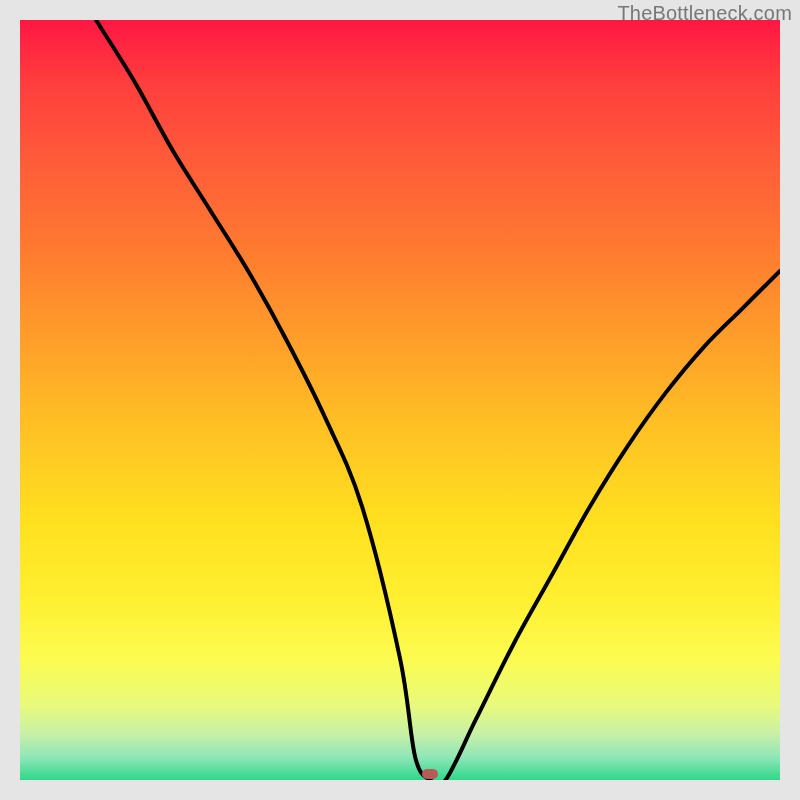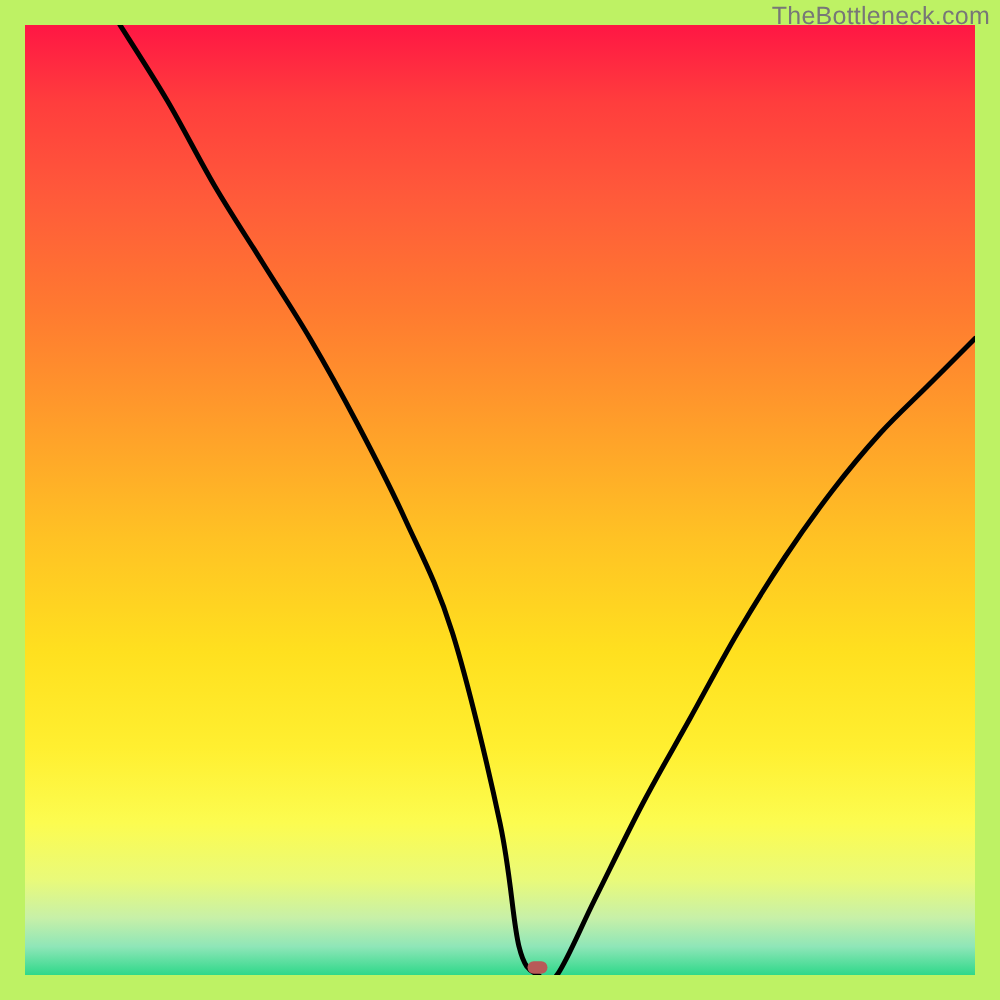--- a/index.html
+++ b/index.html
@@ -7,21 +7,21 @@
     padding: 0;
     width: 800px;
     height: 800px;
     background: #000;
     overflow: hidden;
   }
   .frame {
     position: relative;
     width: 800px;
     height: 800px;
-    background: #bef264;
+    background: #e5e5e5;
   }
   .plot-area {
     position: absolute;
     left: 20px;
     top: 20px;
     width: 760px;
     height: 760px;
     background: linear-gradient(
       to bottom,
       #ff1744 0%,

